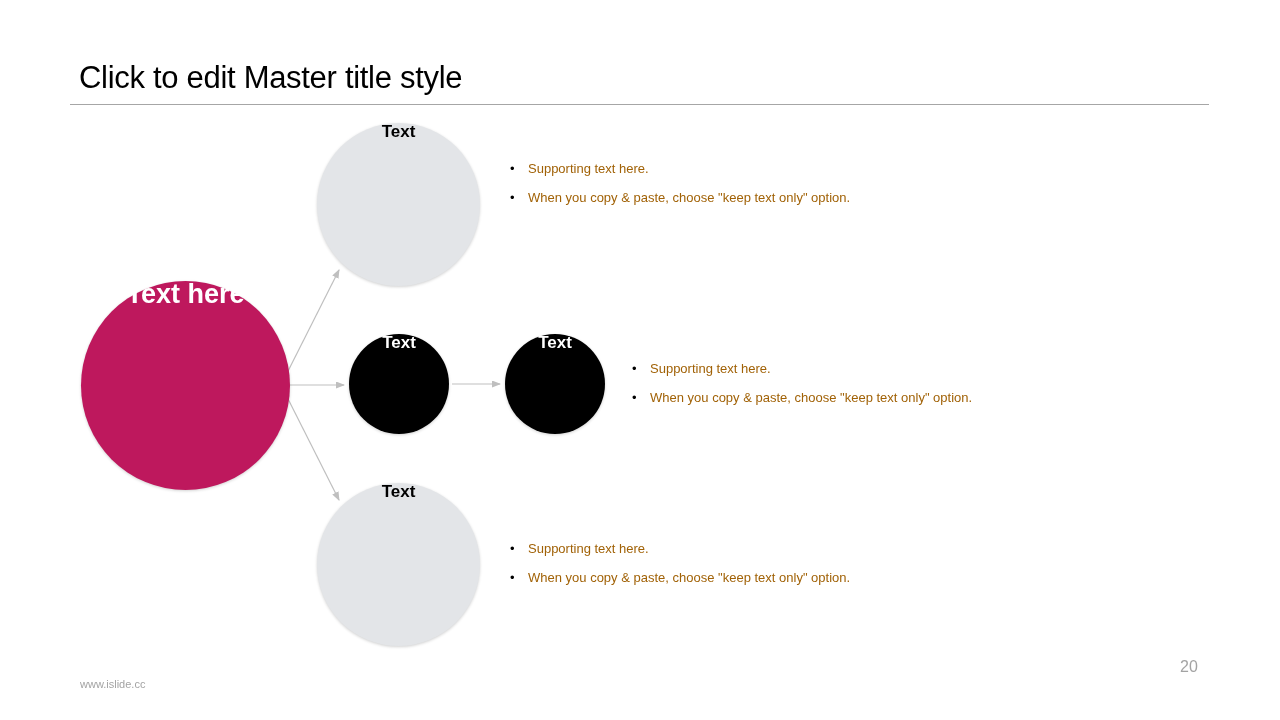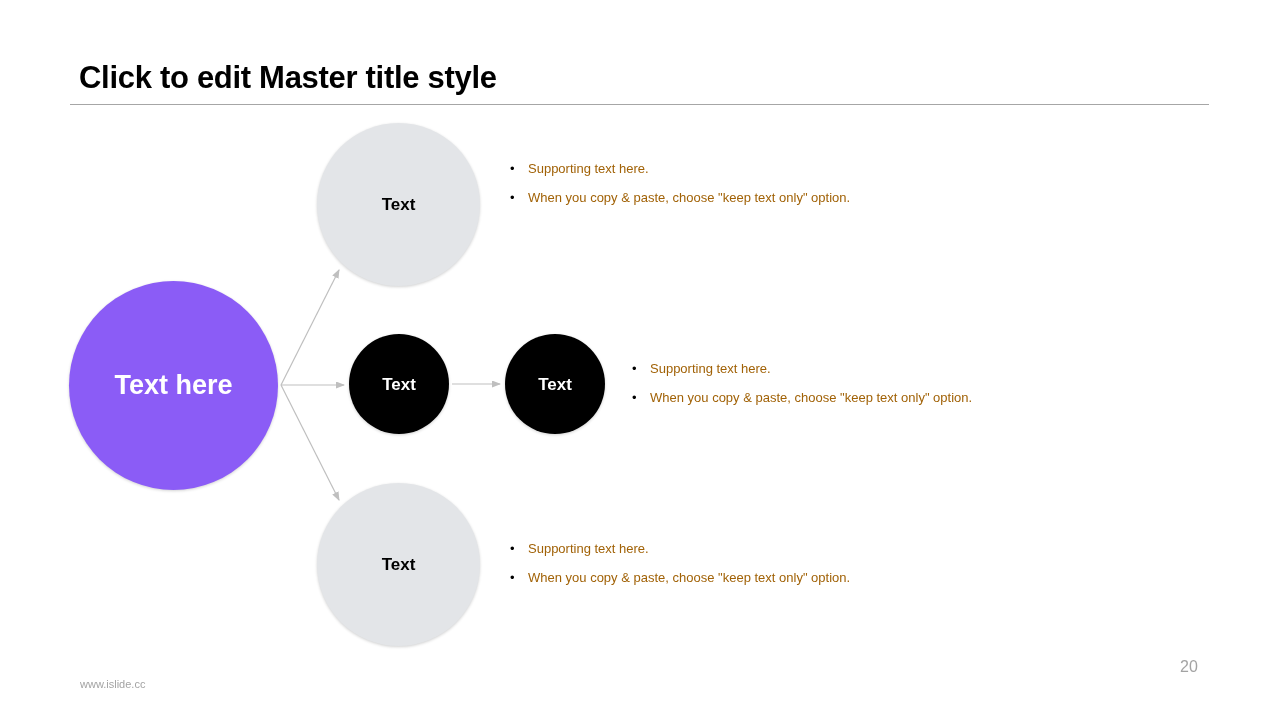--- a/index.html
+++ b/index.html
@@ -15,21 +15,21 @@
     font-family: "Liberation Sans", sans-serif;
     -webkit-font-smoothing: antialiased;
   }
 
   
   .slide-title {
     position: absolute;
     left: 79px;
     top: 60px;
     font-size: 31px;
-    font-weight: bold;
+    font-weight: normal;
     color: #000000;
     letter-spacing: -0.3px;
     white-space: nowrap;
   }
   .title-divider {
     position: absolute;
     left: 70px;
     top: 104px;
     width: 1139px;
     height: 1px;
@@ -50,37 +50,36 @@
     top: 0;
     width: 1280px;
     height: 720px;
   }
 
   
   .node {
     position: absolute;
     border-radius: 50%;
     display: flex;
-    align-items: center;
     justify-content: center;
     box-sizing: border-box;
     box-shadow: 0 1px 3px rgba(0,0,0,0.18);
   }
   .node-label {
     font-weight: bold;
     line-height: 1;
     white-space: nowrap;
   }
 
   .node-main {
-    left: 69px;
+    left: 81px;
     top: 281px;
     width: 209px;
     height: 209px;
-    background: #8b5cf6;
+    background: #be185d;
   }
   .node-main .node-label {
     color: #ffffff;
     font-size: 27px;
   }
 
   .node-top {
     left: 317px;
     top: 123px;
     width: 163px;

